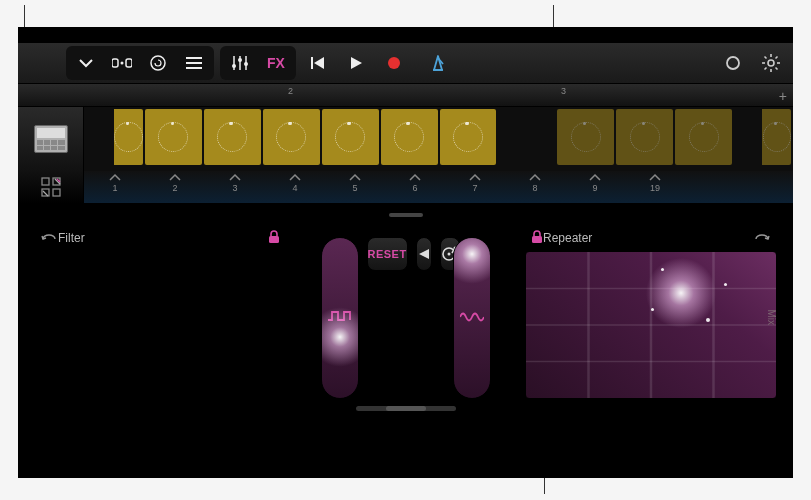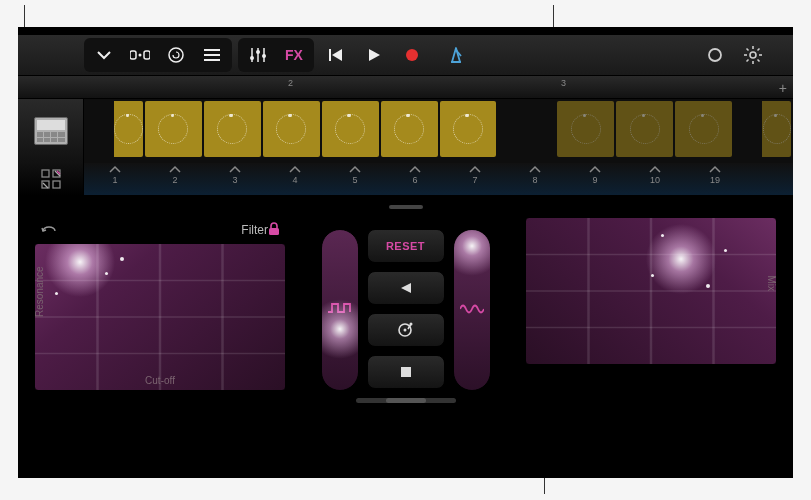--- a/index.html
+++ b/index.html
@@ -30,23 +30,23 @@
 .callout1 { left: 24px; top: 5px; height: 192px; }
 .callout2 { left: 553px; top: 5px; height: 234px; }
 .callout3 { left: 544px; top: 413px; height: 81px; width: 1px; }
 
 
 .toolbar {
   display: flex;
   align-items: center;
   height: 40px;
   background: linear-gradient(180deg,#2b2b2b 0%,#1a1a1a 100%);
-  padding: 0 22px;
+  padding: 0 4px;
   gap: 2px;
-  margin-top: 8px;
+  margin-top: 16px;
 }
 .toolbar .spacer { flex: 1; }
 .tb-btn {
   min-width: 36px;
   height: 30px;
   border-radius: 5px;
   display: flex;
   align-items: center;
   justify-content: center;
   color: #eee;
@@ -200,21 +200,21 @@
   width: 252px;
 }
 .xy-header {
   height: 26px;
   display:flex;
   align-items:center;
   padding: 0 6px;
   color:#bbb;
   font-size:12px;
 }
-.xy-header .title { flex:1; text-align:right; }
+.xy-header .title { flex:1; text-align:left; }
 .lock-icon { color:#d64aa5; }
 
 .xy-pad {
   height: 148px;
   border-radius:4px;
   background: linear-gradient(140deg,#6b2d61 0%, #4e1c47 30%, #2a0f25 100%);
   position: relative;
   border:1px solid #000;
   overflow:hidden;
 }
@@ -278,21 +278,21 @@
   background: radial-gradient(circle, rgba(255,255,255,0.95) 0%, rgba(255,206,252,0.5) 20%, rgba(255,255,255,0) 60%);
 }
 .vslider .wave {
   position:absolute;
   left:50%; transform:translateX(-50%);
   color:#d64aa5;
 }
 
 .center-buttons {
   display:flex;
-  flex-direction:column;
+  flex-direction:row;
   gap:8px;
   width:78px;
 }
 .c-btn {
   height:34px;
   border-radius:8px;
   background: linear-gradient(180deg,#2a2a2a,#141414);
   border:1px solid #000;
   display:flex;
   align-items:center;
@@ -546,26 +546,20 @@
         <div class="marker">
           <svg width="12" height="8" viewBox="0 0 12 8">
             <path d="M1 7 L6 2 L11 7" stroke="#888" stroke-width="1.5" fill="none"></path>
           </svg>
           <span>9</span>
         </div>
         <div class="marker">
           <svg width="12" height="8" viewBox="0 0 12 8">
             <path d="M1 7 L6 2 L11 7" stroke="#888" stroke-width="1.5" fill="none"></path>
           </svg>
-          <span>10</span>
-        </div>
-        <div class="marker">
-          <svg width="12" height="8" viewBox="0 0 12 8">
-            <path d="M1 7 L6 2 L11 7" stroke="#888" stroke-width="1.5" fill="none"></path>
-          </svg>
           <span>19</span>
         </div>
       </div>
   </div>
 
   <div class="fx-area">
     <div class="grip"></div>
 
     <div class="xy-panel">
       <div class="xy-header">
@@ -576,36 +570,20 @@
           </svg>
         </span>
         <span class="title">Filter</span>
         <span class="lock-icon">
           <svg width="12" height="14" viewBox="0 0 12 14">
             <rect x="1" y="6" width="10" height="7" rx="1.5" fill="currentColor"></rect>
             <path d="M3 6 V4 a3 3 0 0 1 6 0 V6" fill="none" stroke="currentColor" stroke-width="1.6"></path>
           </svg>
         </span>
       </div>
-      <div class="xy-pad" id="pad-left">
-        <svg class="xy-grid" width="100%" height="100%" preserveAspectRatio="none" viewBox="0 0 100 100">
-          <line x1="25" y1="0" x2="25" y2="100"></line>
-            <line x1="50" y1="0" x2="50" y2="100"></line>
-            <line x1="75" y1="0" x2="75" y2="100"></line>
-          <line x1="0" y1="25" x2="100" y2="25"></line>
-            <line x1="0" y1="50" x2="100" y2="50"></line>
-            <line x1="0" y1="75" x2="100" y2="75"></line>
-        </svg>
-        <div class="axis-y">Resonance</div>
-        <div class="axis-x">Cut-off</div>
-      <div class="glow" style="left: calc(18% - 45px); top: calc(12% - 45px);">
-            <div class="spark" style="left: 70px; top: 55px; width: 3px; height: 3px;"></div>
-            <div class="spark" style="left: 20px; top: 75px; width: 3px; height: 3px;"></div>
-            <div class="spark" style="left: 85px; top: 40px; width: 4px; height: 4px;"></div>
-          </div></div>
     </div>
 
     <div class="center-col">
       <div class="vslider" id="vs-left">
         <svg class="wave" width="24" height="12" viewBox="0 0 24 12" style="top:72px">
           <path d="M0 10 H4 V2 H10 V10 H16 V2 H22 V10" fill="none" stroke="#d64aa5" stroke-width="1.8"></path>
         </svg>
       <div class="thumb-glow" style="top: calc(62% - 35px);"></div>
         </div>
 
@@ -635,20 +613,35 @@
 
       <div class="vslider" id="vs-right">
         <svg class="wave" width="24" height="14" viewBox="0 0 24 14" style="top:72px">
           <path d="M0 7 Q3 0 6 7 T12 7 T18 7 T24 7" fill="none" stroke="#d64aa5" stroke-width="1.8"></path>
         </svg>
       <div class="thumb-glow" style="top: calc(10% - 35px);"></div>
         </div>
     </div>
 
     <div class="xy-panel">
+      <div class="xy-header">
+        <span class="lock-icon">
+          <svg width="12" height="14" viewBox="0 0 12 14">
+            <rect x="1" y="6" width="10" height="7" rx="1.5" fill="currentColor"></rect>
+            <path d="M3 6 V4 a3 3 0 0 1 6 0 V6" fill="none" stroke="currentColor" stroke-width="1.6"></path>
+          </svg>
+        </span>
+        <span class="title">Repeater</span>
+        <span>
+          <svg width="18" height="14" viewBox="0 0 18 14">
+            <path d="M15 9 A6 4 0 1 0 3 9" fill="none" stroke="#999" stroke-width="1.4"></path>
+            <path d="M16 6 L15 9 L12 8" fill="none" stroke="#999" stroke-width="1.4"></path>
+          </svg>
+        </span>
+      </div>
       <div class="xy-pad" id="pad-right" style="background:linear-gradient(220deg,#6b2d61 0%,#4e1c47 30%,#2a0f25 100%)">
         <svg class="xy-grid" width="100%" height="100%" preserveAspectRatio="none" viewBox="0 0 100 100">
           <line x1="25" y1="0" x2="25" y2="100"></line>
             <line x1="50" y1="0" x2="50" y2="100"></line>
             <line x1="75" y1="0" x2="75" y2="100"></line>
           <line x1="0" y1="25" x2="100" y2="25"></line>
             <line x1="0" y1="50" x2="100" y2="50"></line>
             <line x1="0" y1="75" x2="100" y2="75"></line>
         </svg>
         <div class="axis-y right">Mix</div>

